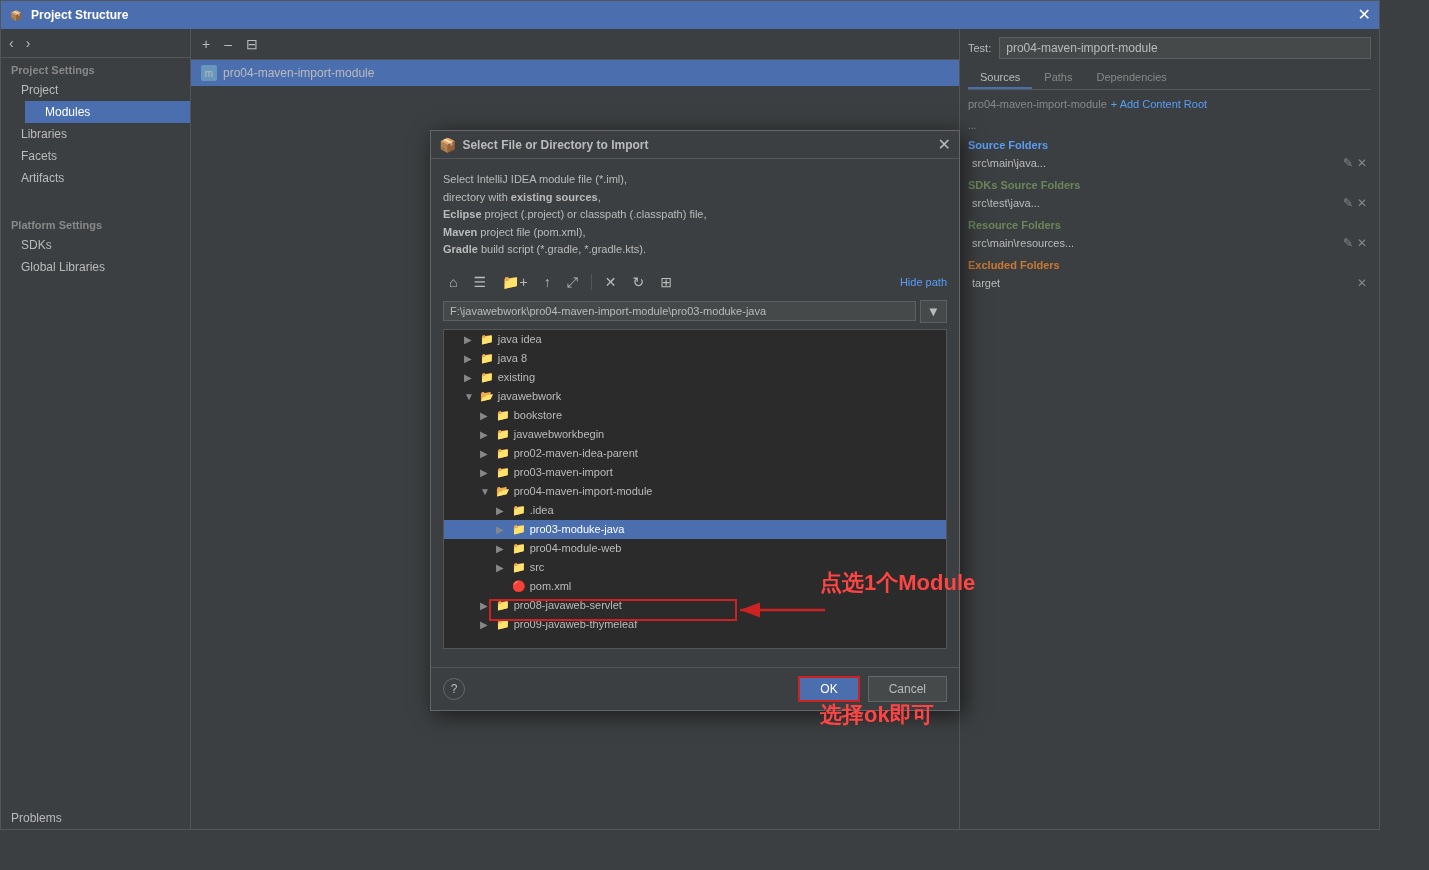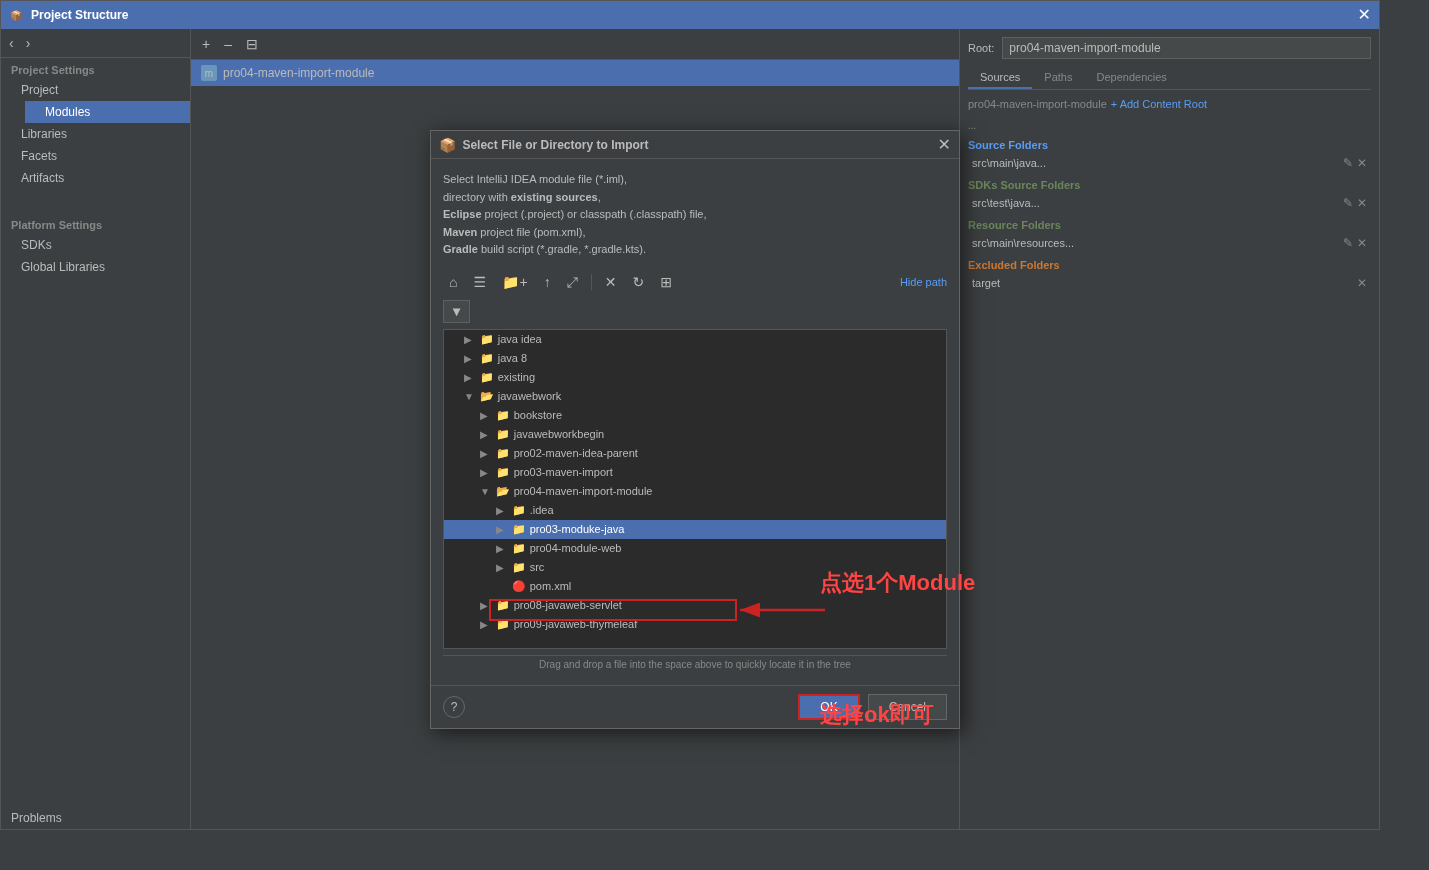--- a/index.html
+++ b/index.html
@@ -601,21 +601,21 @@
         <div class="ps-module-list">
           <div class="ps-module-item selected">
             <div class="module-icon">m</div>
             <span>pro04-maven-import-module</span>
           </div>
         </div>
       </div>
 
       <div class="ps-right">
         <div class="ps-right-name-row">
-          <span class="ps-right-name-label">Root:</span>
+          <span class="ps-right-name-label">Test:</span>
           <input class="ps-right-name-input" value="pro04-maven-import-module" style="">
         </div>
 
         <div class="ps-right-tabs">
           <div class="ps-right-tab active">Sources</div>
           <div class="ps-right-tab">Paths</div>
           <div class="ps-right-tab">Dependencies</div>
         </div>
 
         <div class="ps-right-content">
@@ -704,20 +704,21 @@
         <button class="sfd-toolbar-btn" title="Expand">⤢</button>
         <div class="sfd-toolbar-sep"></div>
         <button class="sfd-toolbar-btn" title="Remove">✕</button>
         <button class="sfd-toolbar-btn" title="Refresh">↻</button>
         <button class="sfd-toolbar-btn" title="Copy">⊞</button>
         <div style="flex:1"></div>
         <button class="sfd-hide-path-btn">Hide path</button>
       </div>
 
       <div class="sfd-path-row">
+        <input class="sfd-path-input" value="F:\javawebwork\pro04-maven-import-module\pro03-moduke-java" style="">
         <button class="sfd-path-dropdown-btn">▼</button>
       </div>
 
       <div class="sfd-tree">
 
         <div class="sfd-tree-item tree-indent-1">
           <span class="tree-arrow">▶</span>
           <span>📁</span>
           <span>java idea</span>
         </div>
@@ -807,21 +808,20 @@
         </div>
 
         <div class="sfd-tree-item tree-indent-2">
           <span class="tree-arrow">▶</span>
           <span>📁</span>
           <span>pro09-javaweb-thymeleaf</span>
         </div>
 
       </div>
 
-      <div class="sfd-drag-hint">Drag and drop a file into the space above to quickly locate it in the tree</div>
 
     </div>
 
     <div class="sfd-footer">
       <button class="sfd-help-btn">?</button>
       <div class="sfd-action-btns">
         <button class="sfd-ok-btn">OK</button>
         <button class="sfd-cancel-btn">Cancel</button>
       </div>
     </div>

